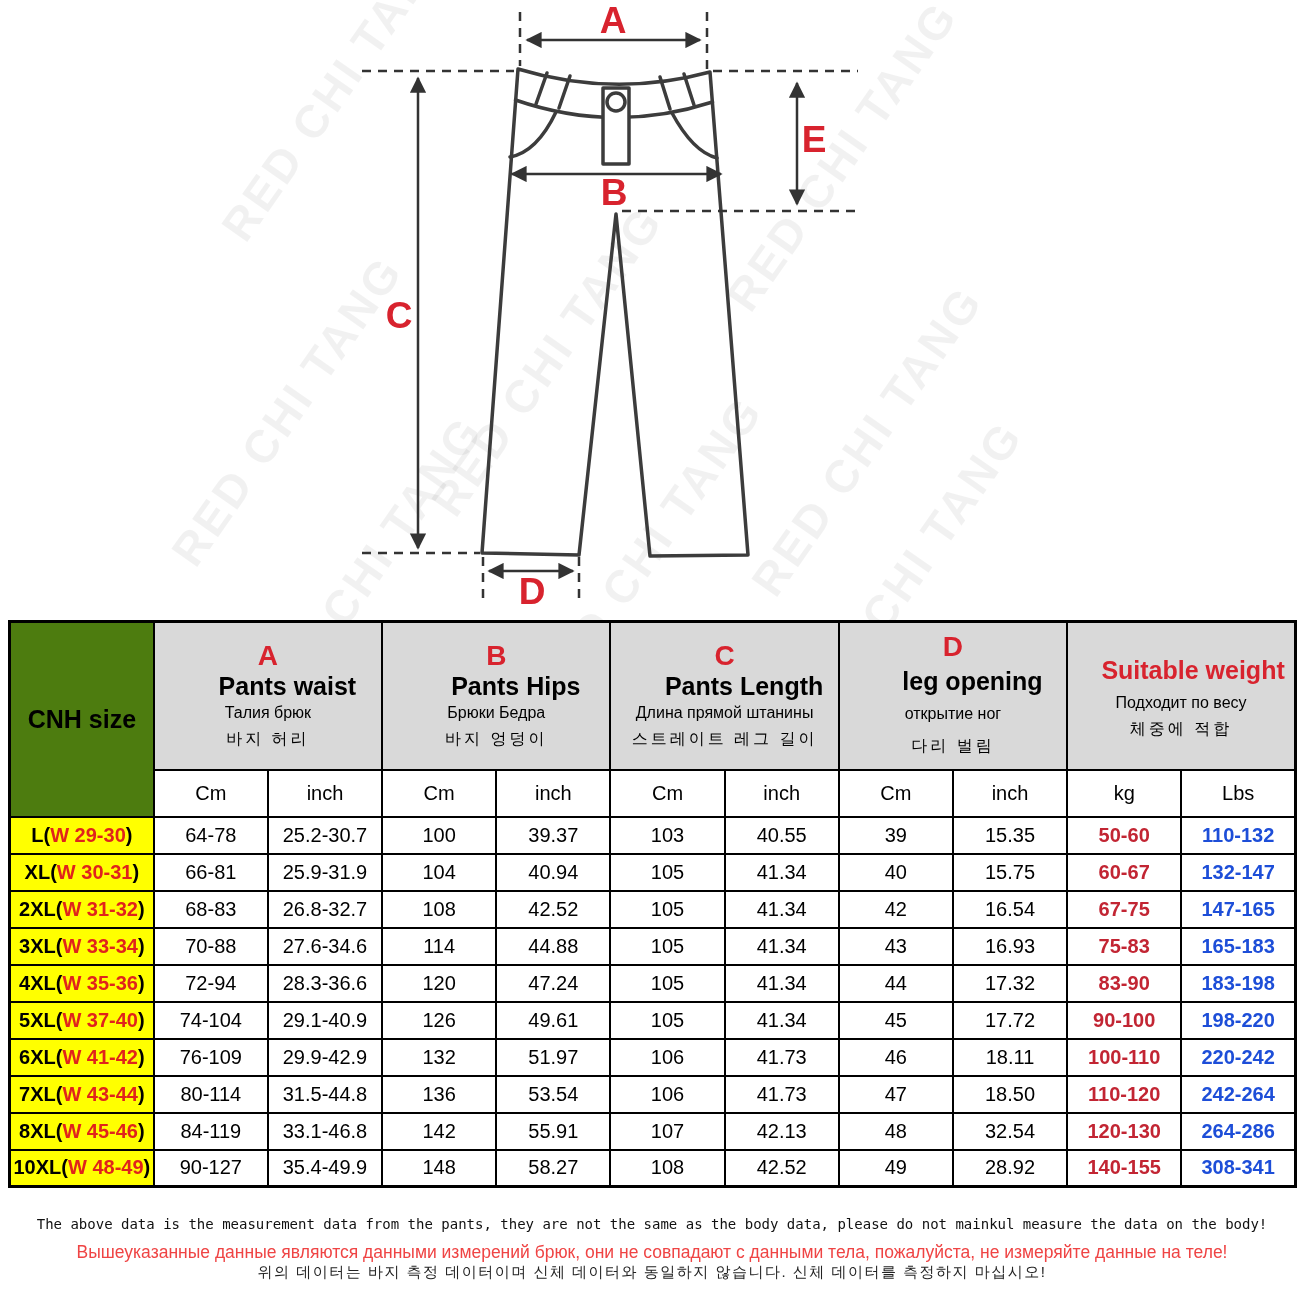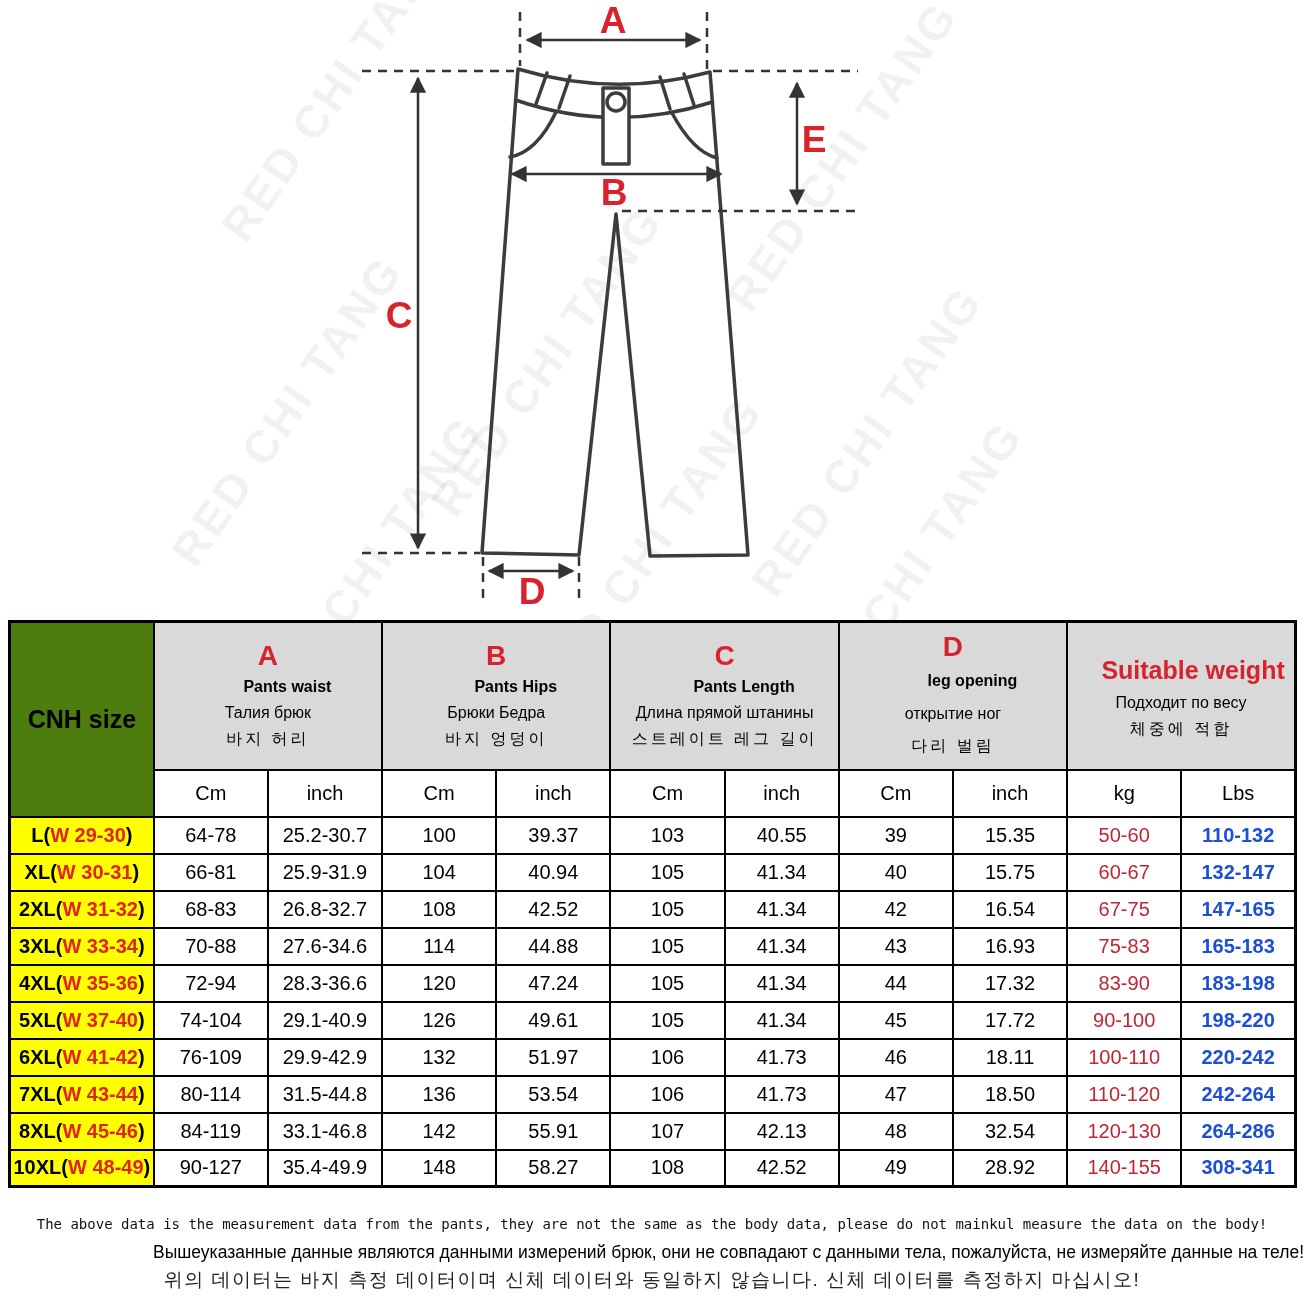--- a/index.html
+++ b/index.html
@@ -23,39 +23,39 @@
   .table-wrap { margin-left:8px; width:1289px; }
   table.size { border-collapse:collapse; table-layout:fixed; width:1289px; border:3px solid #000; }
   table.size th, table.size td {
     border:2px solid #000; text-align:center; vertical-align:middle; padding:0; overflow:hidden;
   }
   col.c-size { width:144px; }
   col.c-std  { width:114px; }
   th.corner { background:#4d7c0f; font-size:25px; font-weight:bold; }
   th.group  { background:#d9d9d9; height:148px; font-weight:normal; }
   .letter   { color:#d8232e; font-weight:bold; font-size:28px; line-height:34px; }
-  .gname    { font-weight:bold; font-size:16px; line-height:27px;padding-left:39px; }
+  .gname    { font-weight:bold; font-size:25px; line-height:27px;padding-left:39px; }
   .gru      { font-size:16px; line-height:25px; font-weight:normal; }
   .gko      { font-size:16px; line-height:27px; letter-spacing:3px; font-weight:normal; }
   th.group.spread .gname { line-height:34px; }
   th.group.spread .gru   { line-height:32px; }
   th.group.spread .gko   { line-height:32px;text-align:center; }
   .sw-title { color:#d8232e; font-weight:bold; font-size:25px; line-height:40px;padding-left:24px; }
   th.unit   { background:#fff; height:47px; font-weight:normal; font-size:20px; }
   tbody td  { height:37px; font-size:20px; background:#fff; }
   td.size-cell { background:#ffff00; font-weight:bold; font-size:20px; }
   td.size-cell .red { color:#e0231c; }
-  td.kg  { color:#c22533; font-weight:normal; }
+  td.kg  { color:#c22533; font-weight:bold; }
   td.lbs { color:#1d4ed8; font-weight:bold; }
 
   
   .footer { margin-top:26px; text-align:center; }
   .f1 { font-family:"DejaVu Sans Mono", monospace; font-size:14px; color:#111; line-height:20px; }
-  .f2 { font-size:17.5px; color:#000000; line-height:20px; margin-top:8px;text-align:right; }
-  .f3 { font-size:19px; color:#222; letter-spacing:1.5px; line-height:20px; margin-top:8px; }
+  .f2 { font-size:17.5px; color:#ef4444; line-height:20px; margin-top:8px; }
+  .f3 { font-size:15px; color:#222; letter-spacing:1.5px; line-height:20px; margin-top:0; }
 </style>
 </head>
 <body>
 
 <svg class="diagram" viewBox="0 0 1304 620">
   <defs>
     <marker id="ah" viewBox="0 0 10 10" refX="9" refY="5" markerWidth="6.5" markerHeight="6.5" orient="auto-start-reverse">
       <path d="M0,0 L10,5 L0,10 Z" fill="#333"></path>
     </marker>
   </defs>

